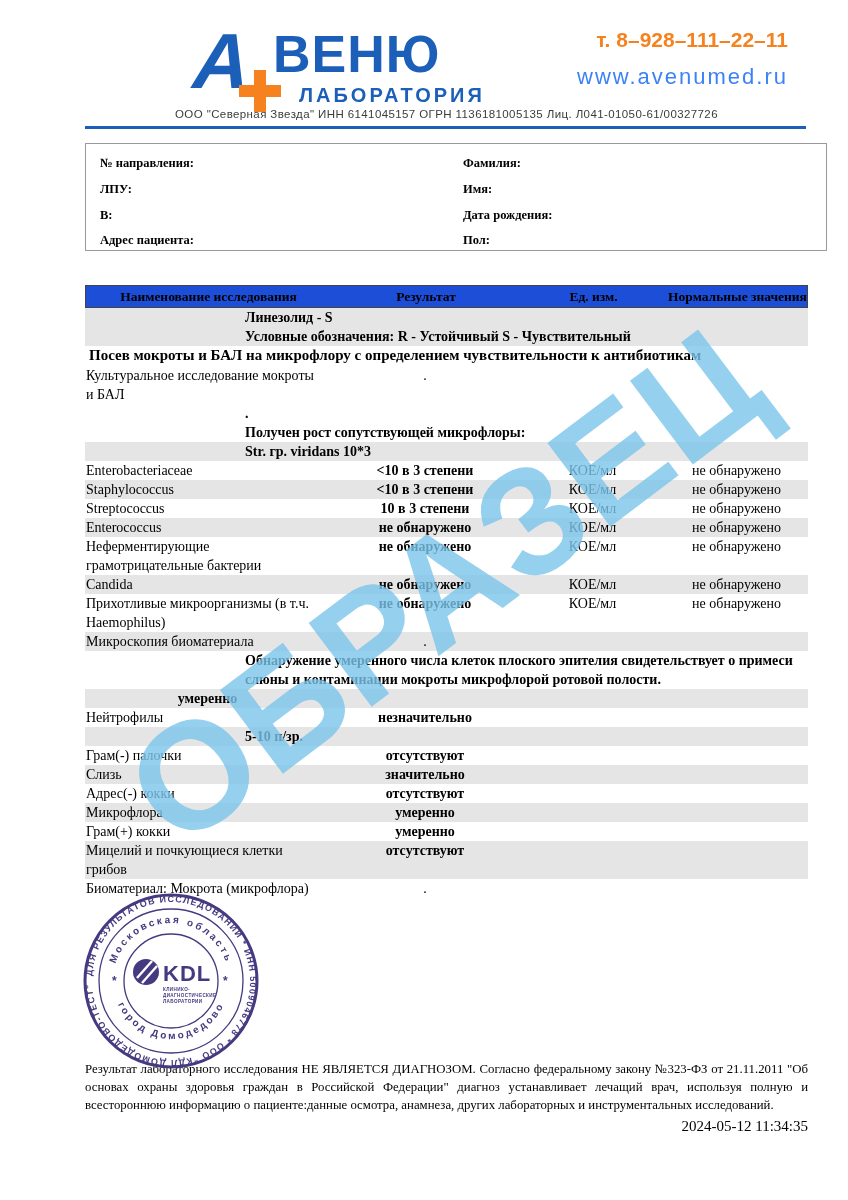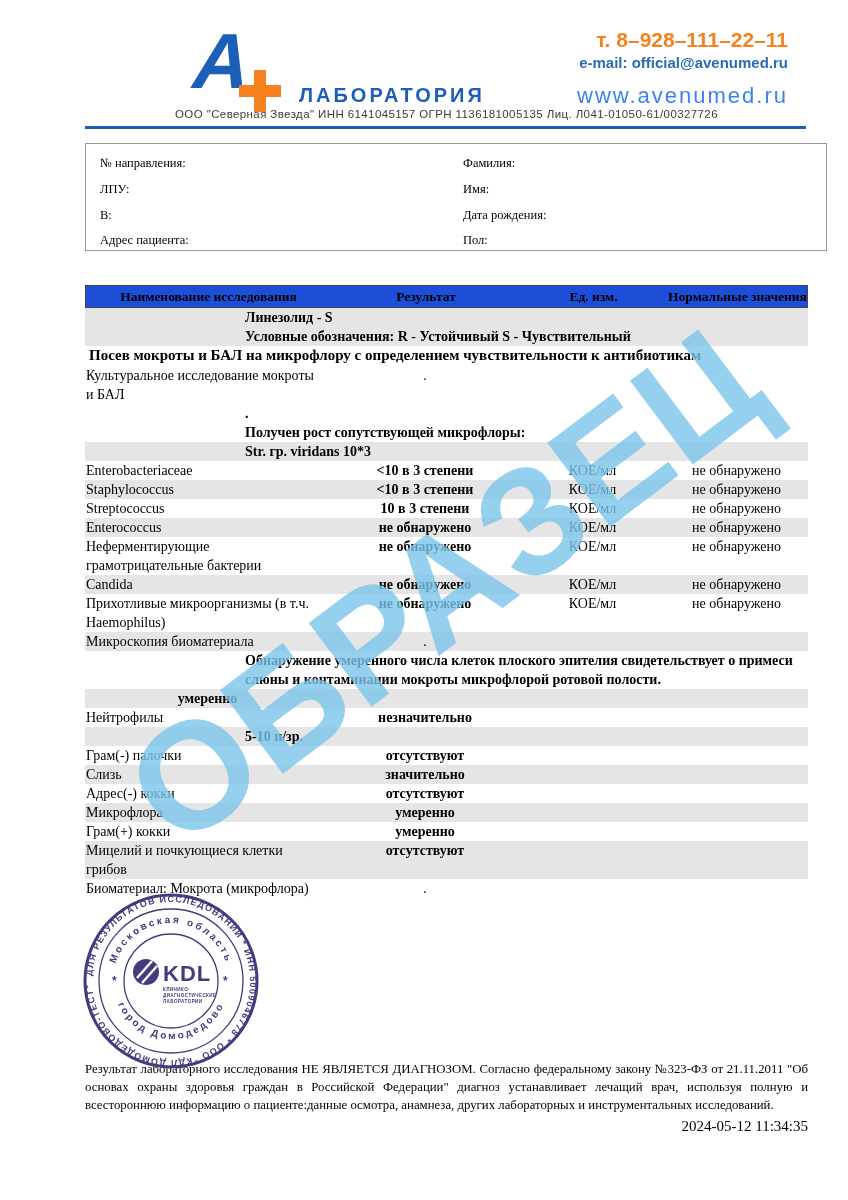--- a/index.html
+++ b/index.html
@@ -19,21 +19,21 @@
   .contacts{width:240px;text-align:right;font-family:"Liberation Sans",sans-serif;line-height:1.15;}
   .contact-phone{color:#f5821f;font-weight:bold;font-size:21px;}
   .contact-email{color:#2a6cb4;font-weight:bold;font-size:15px;margin-top:2px;}
   .contact-site{color:#3b82f6;font-size:22px;letter-spacing:2px;margin-top:12px;}
   .company-line{position:absolute;top:108px;left:85px;width:723px;text-align:center;
           font-family:"Liberation Sans",sans-serif;font-size:11.5px;color:#3c3c3c;letter-spacing:.4px;}
   .divider{position:absolute;top:126px;left:85px;width:721px;height:3px;background:#1c5fb8;}
 
   
   .patient-box{position:absolute;top:143px;left:85px;width:740px;height:106px;border:1px solid #999;}
-  .pfield{position:absolute;font-size:12.5px;}
+  .pfield{position:absolute;font-size:12.5px;font-weight:bold;}
   .pl0{left:14px;top:12px}.pl1{left:14px;top:38px}.pl2{left:14px;top:64px}.pl3{left:14px;top:89px}
   .pr0{left:377px;top:12px}.pr1{left:377px;top:38px}.pr2{left:377px;top:64px}.pr3{left:377px;top:89px}
 
   
   .rtable{position:absolute;top:285px;left:85px;width:723px;font-size:14px;line-height:19px;}
   .thead{display:grid;grid-template-columns:245px 190px 145px 143px;background:#1d4ed8;
          border:1px solid #444;font-weight:bold;font-size:13.5px;}
   .thead > div{text-align:center;padding:1px 0;white-space:nowrap;}
   .trow{display:grid;grid-template-columns:245px 190px 145px 143px;min-height:19px;}
   .trow.shaded,.mrow.shaded{background:#e5e5e5;}
@@ -70,25 +70,25 @@
 <body>
 
 <div class="page">
 
   <div class="header">
     <div class="logo">
       <div class="logo-a">А</div>
       <svg class="logo-cross" width="42" height="42" viewBox="0 0 42 42">
         <path d="M15 0h12v15h15v12H27v15H15V27H0V15h15z" fill="#f5821f"></path>
       </svg>
+      <div class="logo-brand">ВЕНЮ</div>
       <div class="logo-sub">ЛАБОРАТОРИЯ</div>
     </div>
     <div class="contacts">
       <div class="contact-phone">т. 8–928–111–22–11</div>
-      <div class="contact-email">e-mail: official@avenumed.ru</div>
       <div class="contact-site">www.avenumed.ru</div>
     </div>
   </div>
   <div class="company-line">ООО "Северная Звезда" ИНН 6141045157 ОГРН 1136181005135 Лиц. Л041-01050-61/00327726</div>
   <div class="divider"></div>
 
   <div class="patient-box">
     <span class="pfield pl0">№ направления:</span>
     <span class="pfield pl1">ЛПУ:</span>
     <span class="pfield pl2">В:</span>

